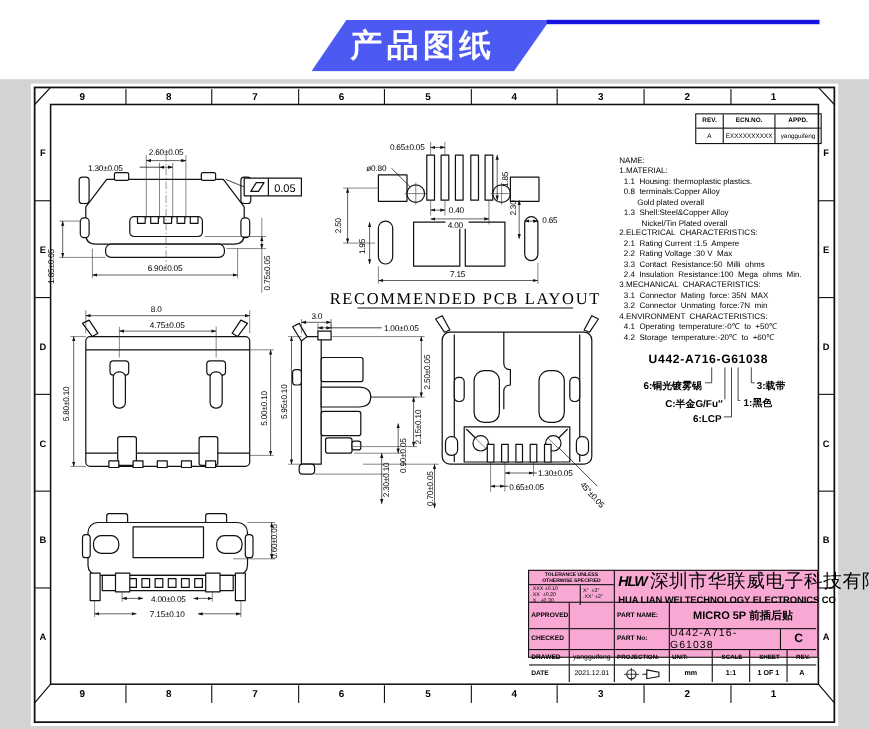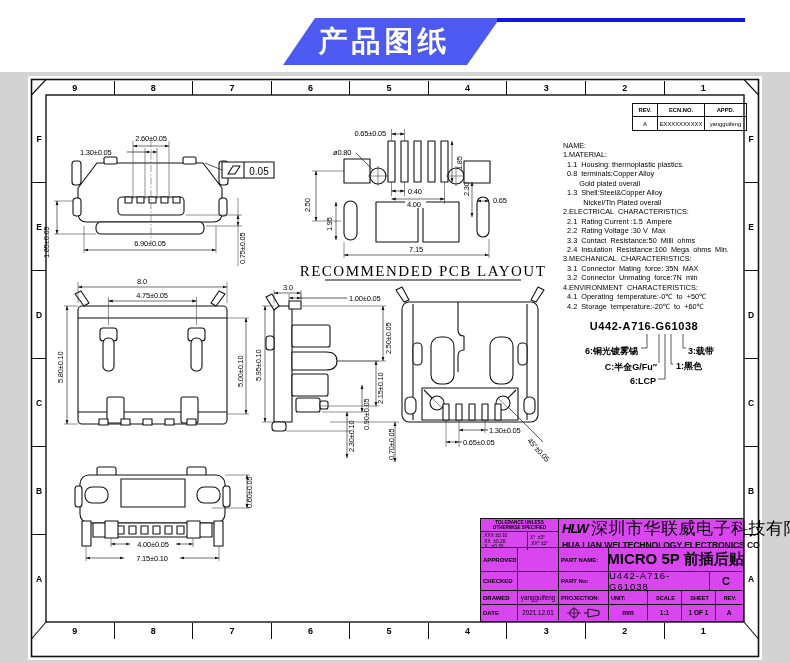--- a/index.html
+++ b/index.html
@@ -47,38 +47,38 @@
           align-items:center;justify-content:center;font-size:5.8px;overflow:hidden}
   .rt>div:nth-child(3n){border-right:none}
   .rt>div:nth-child(n+4){border-bottom:none}
   .rt .hd{font-weight:bold}
 
   
   .notes{position:absolute;left:563px;top:141px;font-size:7.3px;line-height:9.45px}
   .note-line{white-space:pre}
 
   
-  .tb{position:absolute;left:480px;top:518px;width:264px;height:104px;
-      border:1.5px solid #111;box-sizing:border-box;background:#d946ef}
+  .tb{position:absolute;left:480px;top:518px;width:264px;height:80px;
+      border:1.5px solid #111;box-sizing:border-box;background:#f9a8d4}
   .cell{position:absolute;box-sizing:border-box;border-right:1px solid #111;
         border-bottom:1px solid #111;display:flex;align-items:center}
   .lab{font-size:6px;font-weight:bold;padding-left:2px}
   .val{font-size:6.3px;justify-content:center}
   .tol{flex-direction:column;align-items:stretch;padding:0}
   .tol-h{font-size:4.6px;font-weight:bold;text-align:center;line-height:5px;
          border-bottom:1px solid #111;padding:1px 0}
   .tol-body{display:flex;flex:1}
   .tol-lin{width:44px;border-right:1px solid #111;font-size:4.8px;line-height:5.6px;padding:1px 0 0 2px;white-space:pre}
   .tol-ang{flex:1;font-size:4.8px;line-height:6px;padding:3px 0 0 2px;white-space:pre}
   .comp{flex-direction:column;align-items:flex-start;justify-content:center;padding-left:3px;overflow:visible}
   .comp-l1{display:flex;align-items:center;white-space:nowrap}
   .logo{font-size:13px;font-weight:bold;font-style:italic;letter-spacing:-1px;margin-right:3px}
   .comp-cn{font-size:17px;font-weight:normal;letter-spacing:.5px}
   .comp-en{font-size:8.6px;font-weight:bold;white-space:nowrap;letter-spacing:-.1px}
-  .pname{font-size:15px;font-weight:bold;justify-content:center;white-space:nowrap}
+  .pname{font-size:10px;font-weight:bold;justify-content:center;white-space:nowrap}
   .pno{font-size:9.5px;justify-content:center;letter-spacing:1px}
   .bigC{font-size:11px;font-weight:bold;justify-content:center}
   .small-lab{font-size:5.6px;font-weight:bold;padding-left:2px}
   .small-val{font-size:6.5px;justify-content:center;font-weight:bold}
 </style>
 </head>
 <body>
 
 <div id="screen">
 

